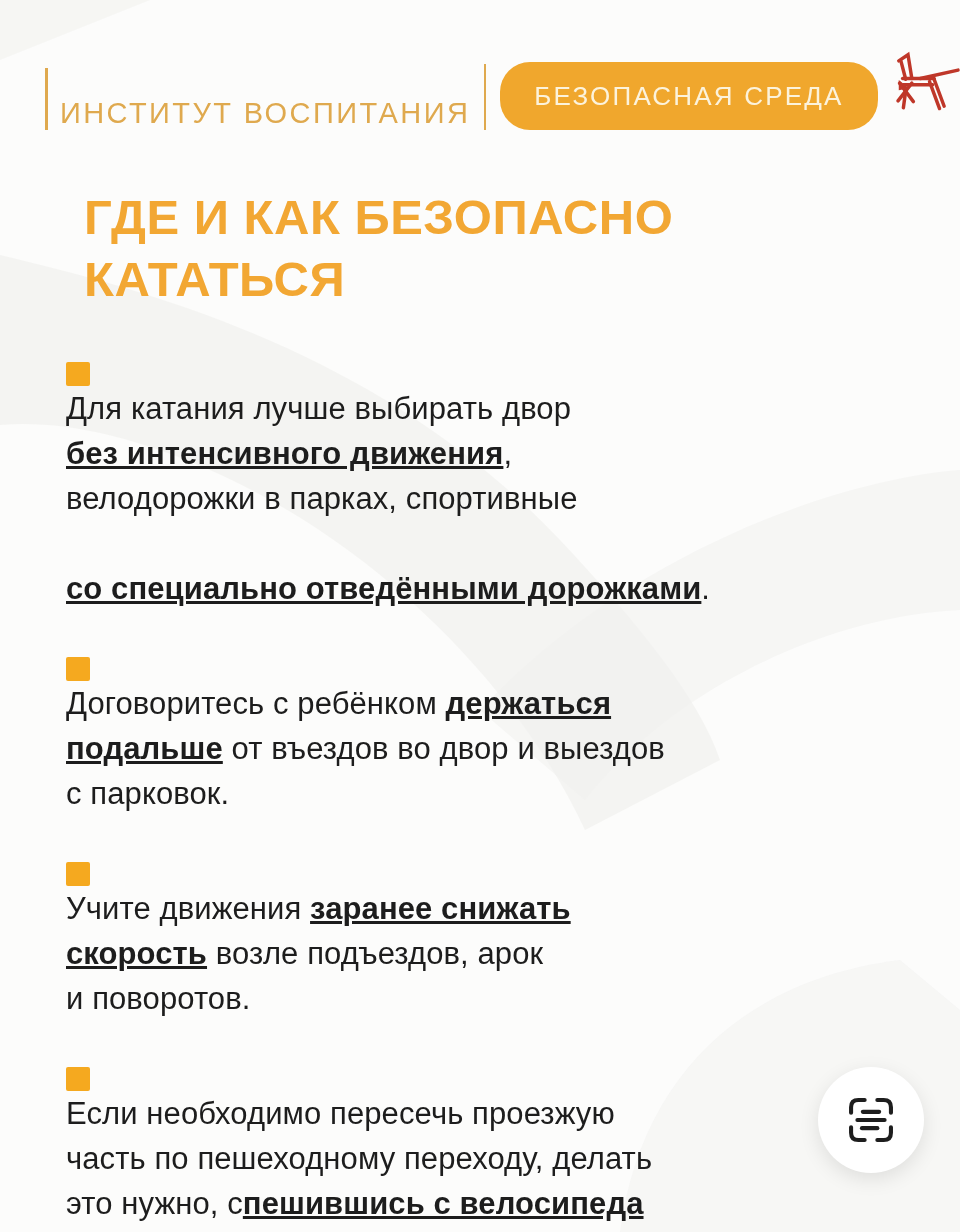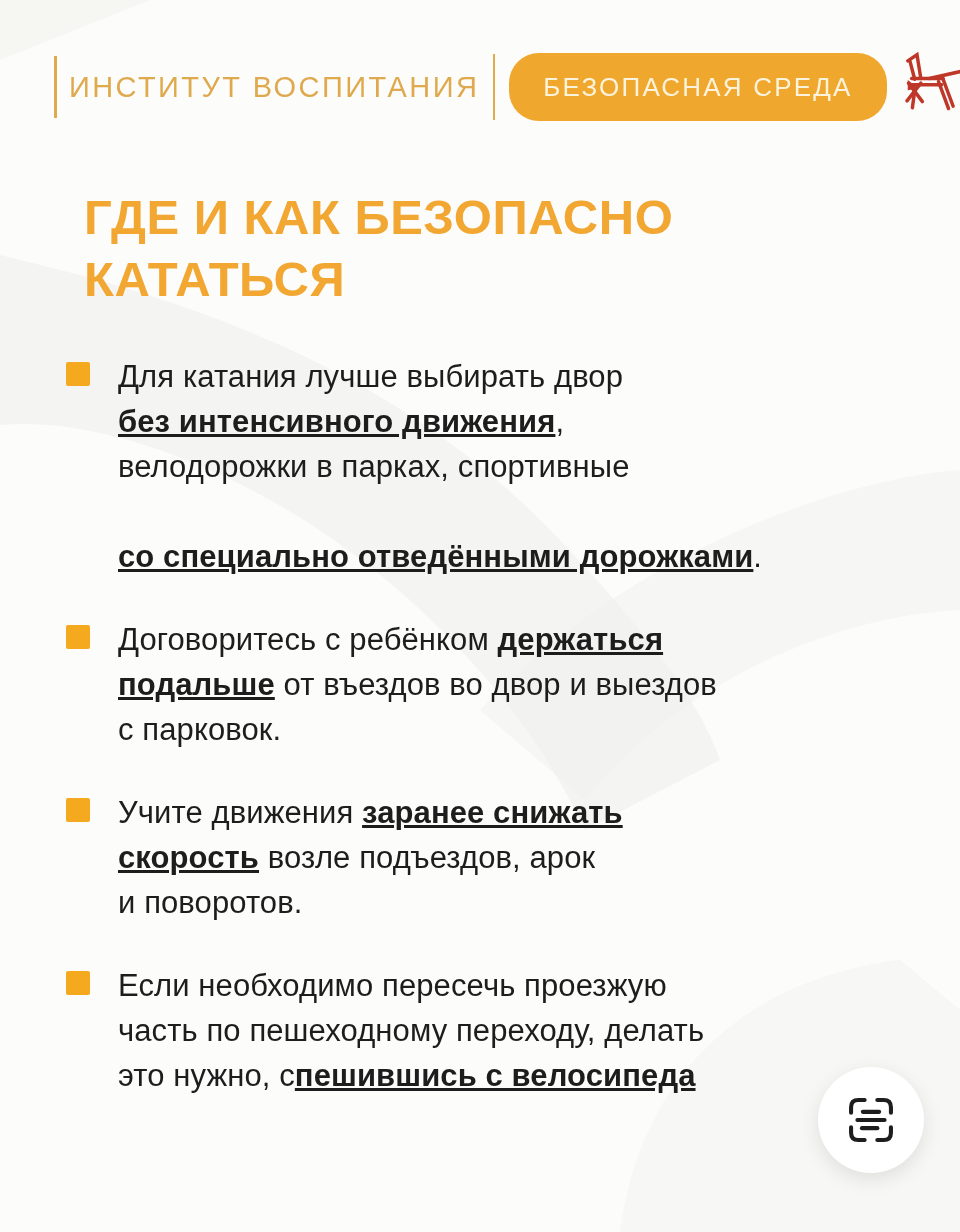--- a/index.html
+++ b/index.html
@@ -21,23 +21,22 @@
     pointer-events: none;
   }
 
   
   .header {
     position: absolute;
     left: 45px;
     top: 44px;
     right: 32px;
     display: flex;
-    align-items: center;
+    align-items: flex-end;
     z-index: 2;
-    margin-left: 9px;
   }
   .vbar  { width: 3px; height: 62px; background: var(--gold); flex: 0 0 auto; }
   .vbar2 { width: 2px; height: 66px; background: var(--gold); flex: 0 0 auto; }
   .brand {
     color: var(--gold);
     font-size: 29px;
     font-weight: 400;
     letter-spacing: 2.4px;
     margin: 0 14px 0 12px;
     white-space: nowrap;
@@ -72,21 +71,21 @@
   .title span { display: block; margin-left: 36px; }
 
   
   .bullets {
     position: absolute;
     left: 66px;
     top: 354px;
     right: 36px;
     z-index: 1;
   }
-  .bullet { display: flex; margin-bottom: 38px; }
+  .bullet { display: flex; margin-bottom: 38px; flex-direction: column; }
   .bullet-square {
     flex: 0 0 24px;
     width: 24px;
     height: 24px;
     margin-top: 8px;
     margin-right: 28px;
     border-radius: 2px;
     background: var(--bullet);
   }
   .bullet-text {

